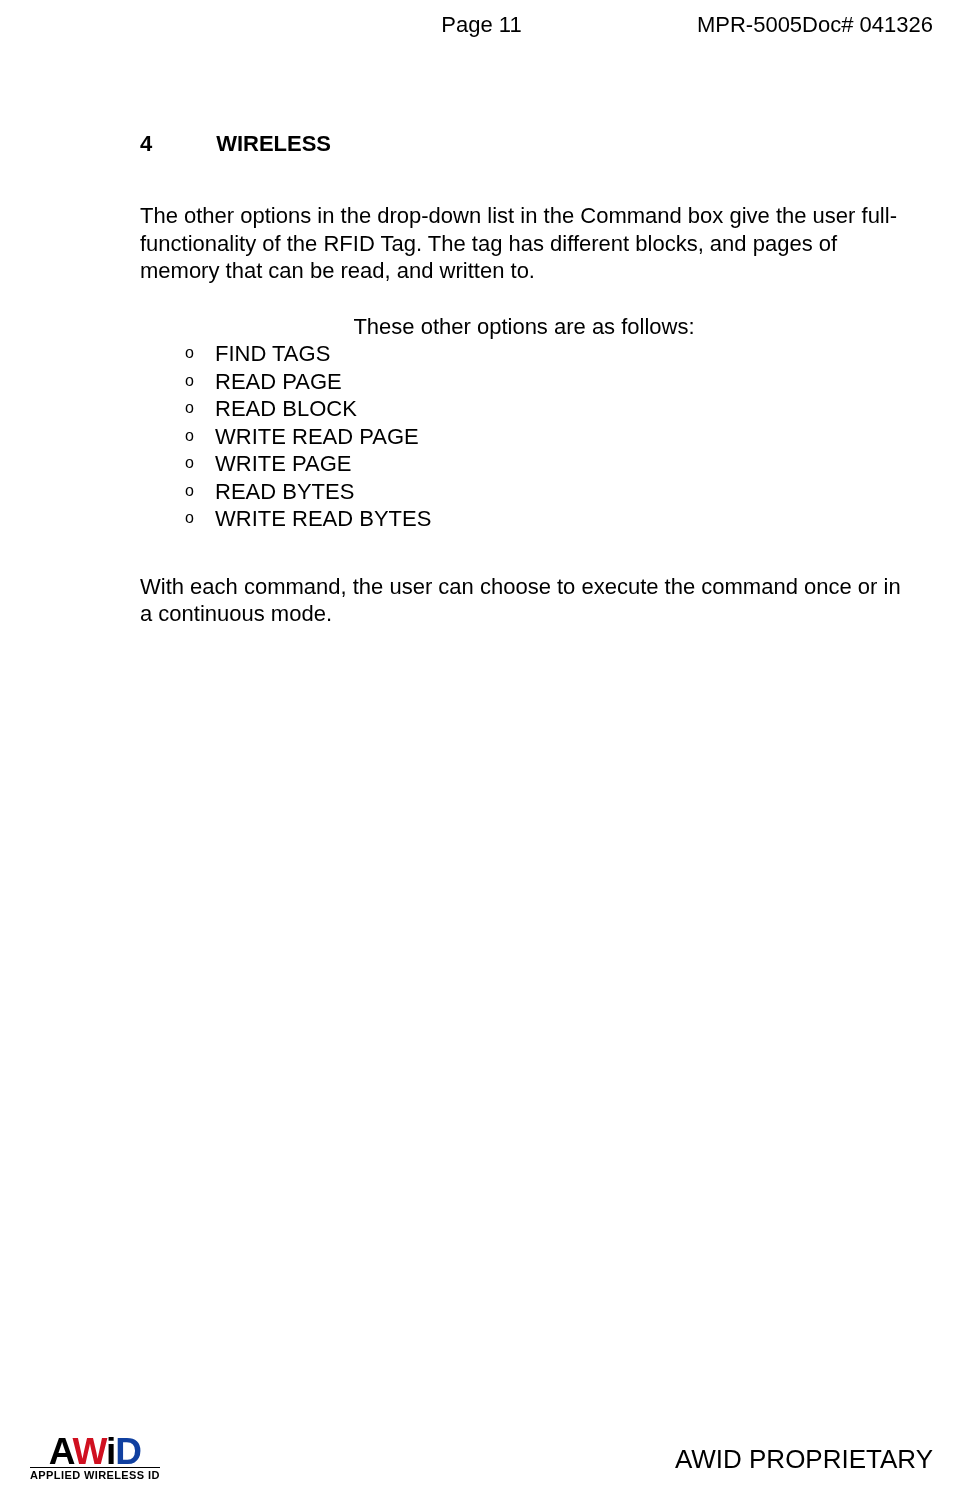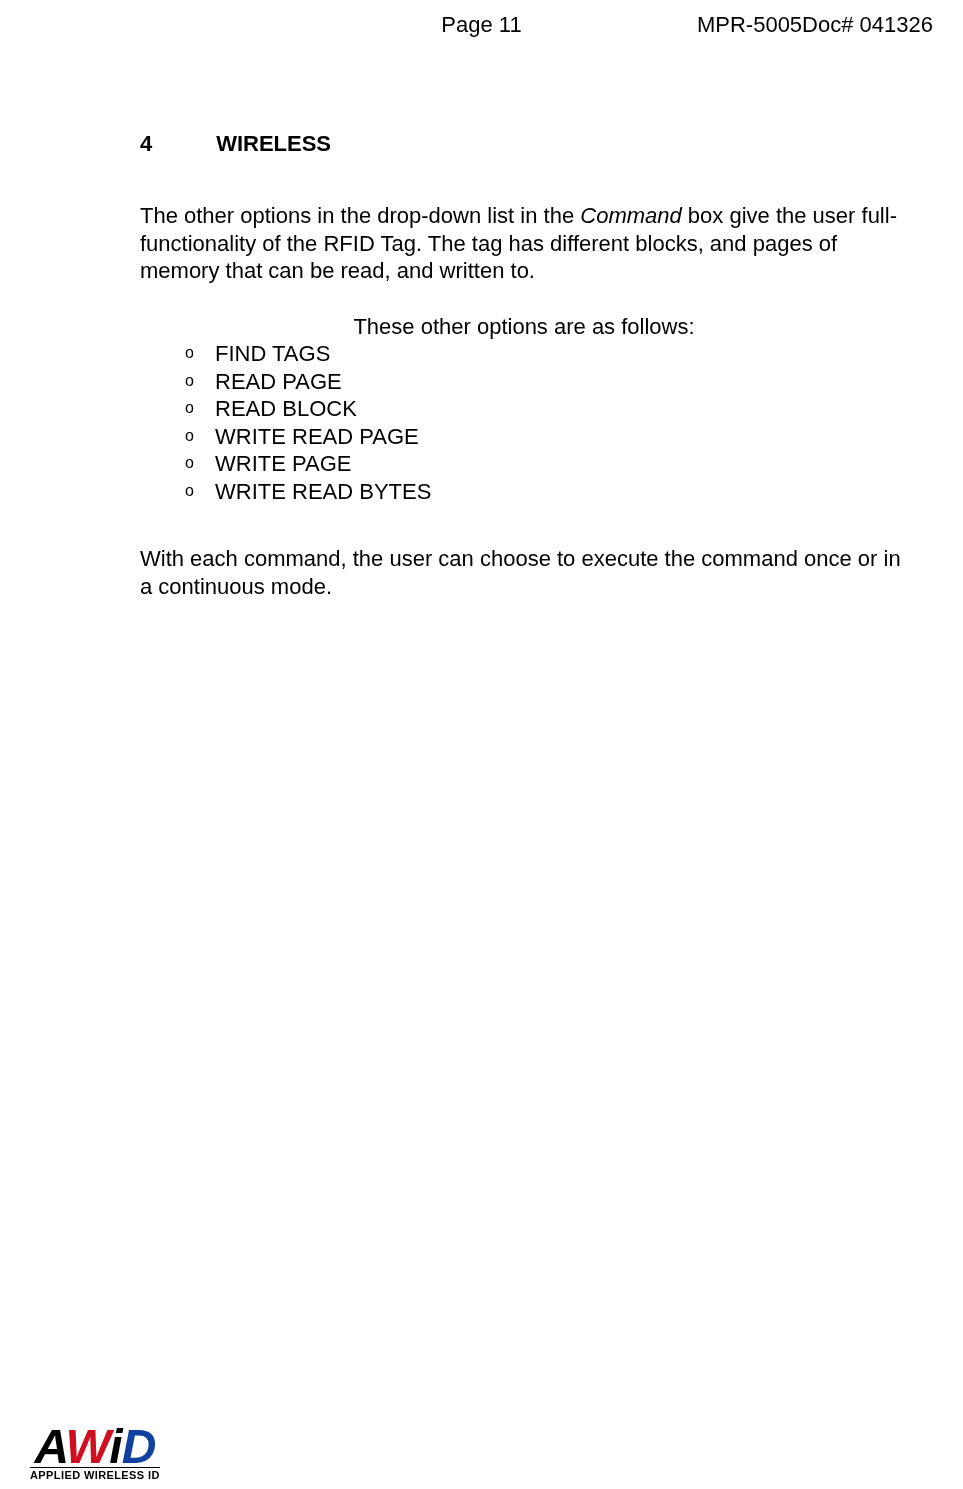--- a/index.html
+++ b/index.html
@@ -40,21 +40,20 @@
     .section-number {
       display: inline-block;
       width: 70px;
     }
     .paragraph {
       font-size: 22px;
       line-height: 1.25;
       margin-bottom: 28px;
     }
     .italic {
-      font-style: italic;
     }
     .list-intro {
       font-size: 22px;
       line-height: 1.25;
       margin-bottom: 0;
       text-align: center;
     }
     .list {
       list-style: none;
       padding-left: 45px;
@@ -81,25 +80,24 @@
       display: flex;
       justify-content: space-between;
       align-items: flex-end;
     }
     .logo {
       display: flex;
       flex-direction: column;
       align-items: center;
     }
     .logo-text {
-      font-size: 48px;
+      font-size: 37px;
       font-weight: 900;
       letter-spacing: -1px;
       line-height: 0.9;
-      font-style: italic;
     }
     .logo-a { color: #000; }
     .logo-w { color: #d01020; }
     .logo-i { color: #000; }
     .logo-d { color: #1040a0; }
     .logo-sub {
       font-size: 11px;
       font-weight: bold;
       letter-spacing: 0.4px;
       color: #000;
@@ -131,26 +129,28 @@
     <span>The other options in the drop-down list in the </span><span class="italic">Command</span><span> box give the user full-functionality of the RFID Tag.  The tag has different blocks, and pages of memory that can be read, and written to.</span>
   </p>
 
   <p class="list-intro">These other options are as follows:</p>
   <ul class="list">
     <li>FIND TAGS</li>
     <li>READ PAGE</li>
     <li>READ BLOCK</li>
     <li>WRITE READ PAGE</li>
     <li>WRITE PAGE</li>
+    <li>READ BYTES</li>
     <li>WRITE READ BYTES</li>
   </ul>
 
   <p class="paragraph">With each command, the user can choose to execute the command once or in a continuous mode.</p>
 </div>
 
 <div class="footer">
   <div class="logo">
     <div class="logo-text">
       <span class="logo-a">A</span><span class="logo-w">W</span><span class="logo-i">i</span><span class="logo-d">D</span>
     </div>
     <div class="logo-sub">APPLIED WIRELESS ID</div>
   </div>
+  <div class="proprietary">AWID PROPRIETARY</div>
 </div>
 
 </body></html>

